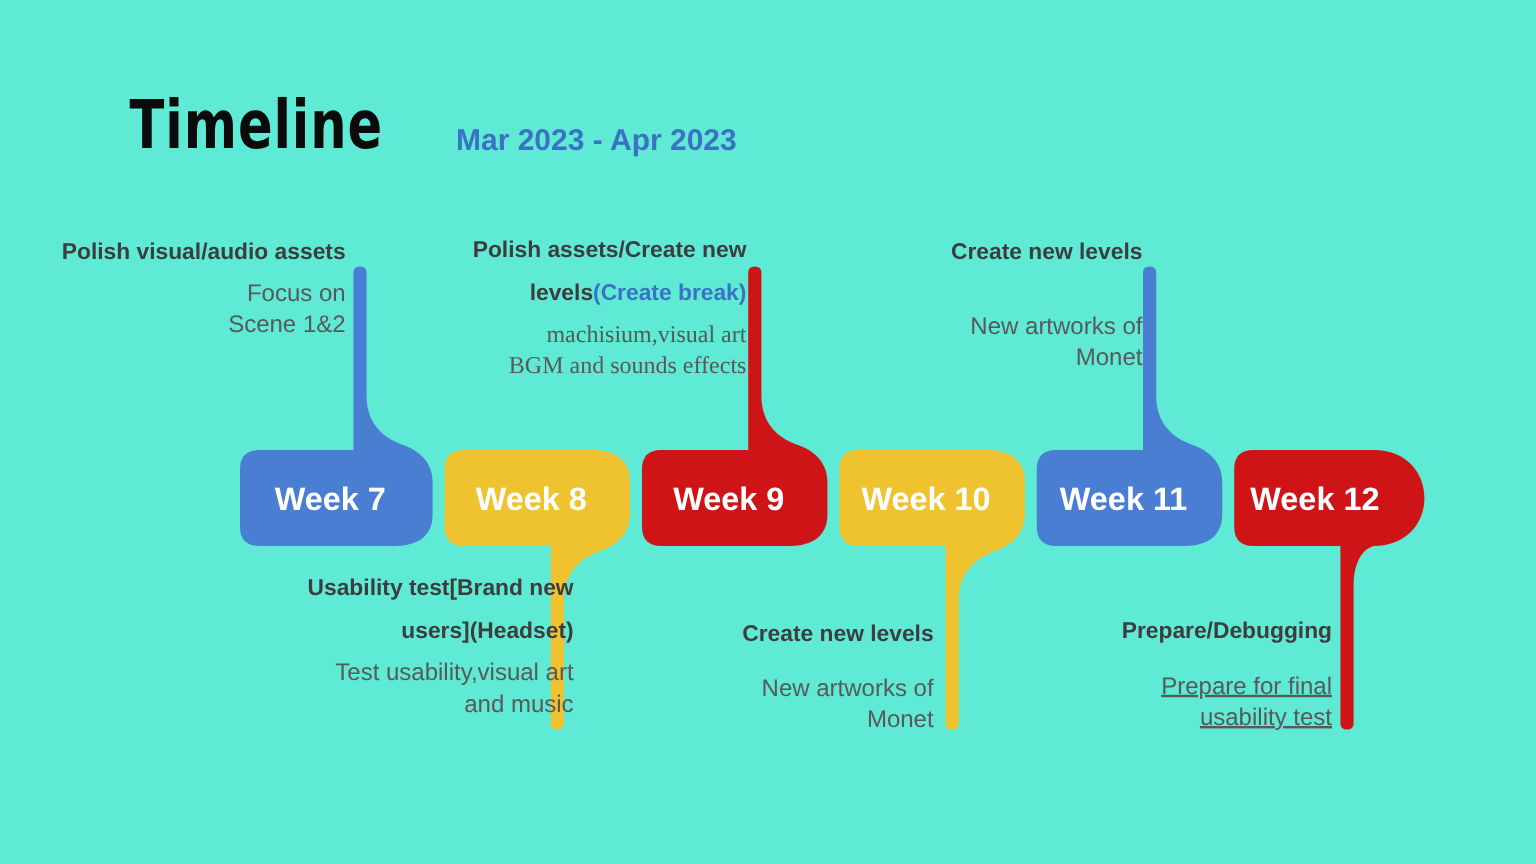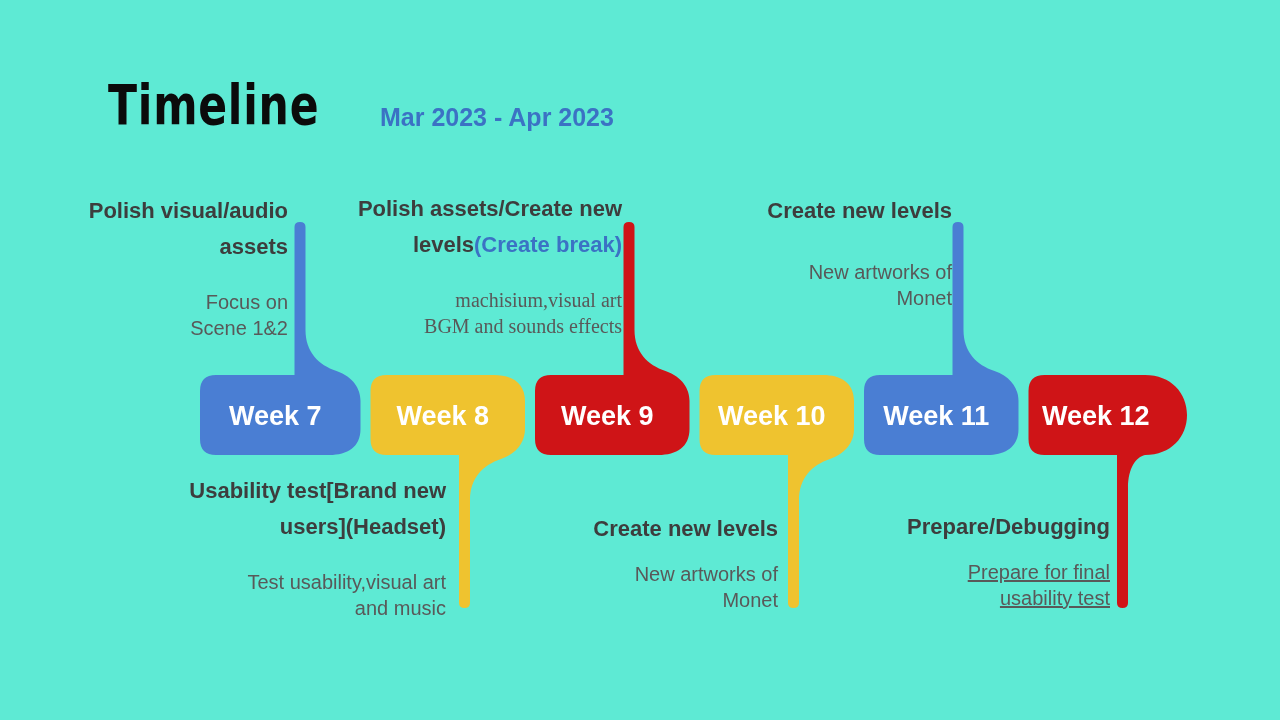--- a/index.html
+++ b/index.html
@@ -15,31 +15,31 @@
   }
   #date-range{
     position:absolute;left:352px;top:103px;
     font-weight:bold;font-size:25px;color:#3b72c4;white-space:nowrap;margin-left:28px;
   }
   #band-svg{position:absolute;left:0;top:0;}
   .week-label{
     font-family:"Liberation Sans",sans-serif;font-weight:bold;font-size:27px;fill:#ffffff;
   }
   .ann{position:absolute;text-align:right;}
-  .ann-title{font-weight:bold;font-size:22px;line-height:36px;color:#3d3d3d;}
+  .ann-title{font-weight:bold;font-size:19px;line-height:36px;color:#3d3d3d;}
   .ann-title .accent{color:#3b72c4;}
-  .ann-sub{font-size:20px;line-height:26px;color:#595959;margin-top:24px;margin-left:auto;}
+  .ann-sub{font-size:20px;line-height:26px;color:#595959;margin-top:3px;margin-left:auto;}
   
   .a1{right:992px;top:193px;width:260px;}
   .a1 .ann-sub{max-width:115px;}
   .a2{right:658px;top:191px;width:330px;}
   .a2 .ann-sub{max-width:212px;font-family:Liberation Serif, serif;}
   .a3{right:328px;top:193px;width:260px;}
   .a3 .ann-sub{max-width:152px;margin-top:30px;}
-  .a4{right:834px;top:473px;width:260px;}
+  .a4{right:802px;top:473px;width:260px;}
   .a4 .ann-sub{max-width:200px;}
   .a5{right:502px;top:511px;width:260px;}
   .a5 .ann-sub{max-width:152px;margin-top:14px;}
   .a6{right:170px;top:509px;width:280px;}
   .a6 .ann-sub{max-width:158px;margin-top:14px;text-decoration:underline;}
 </style>
 </head>
 <body>
 
 <div id="stage">

